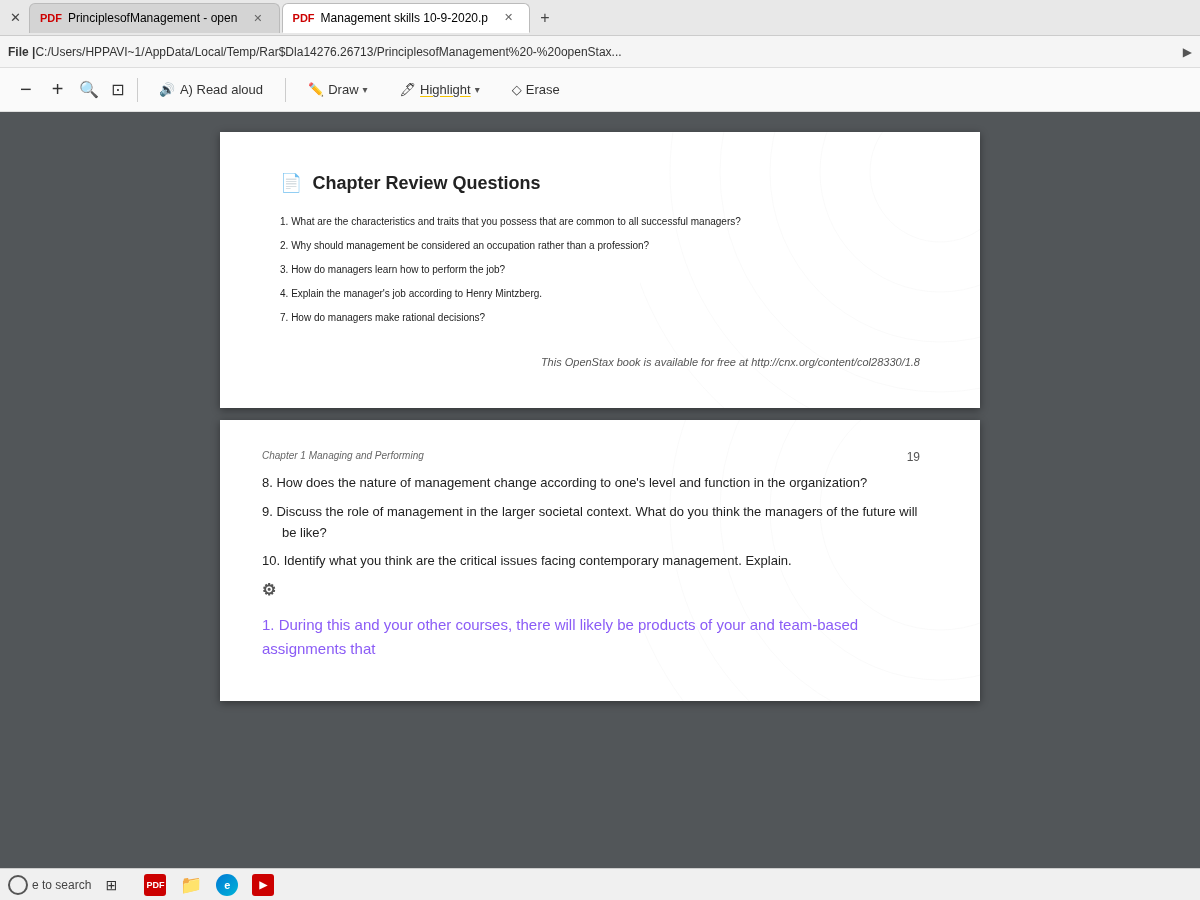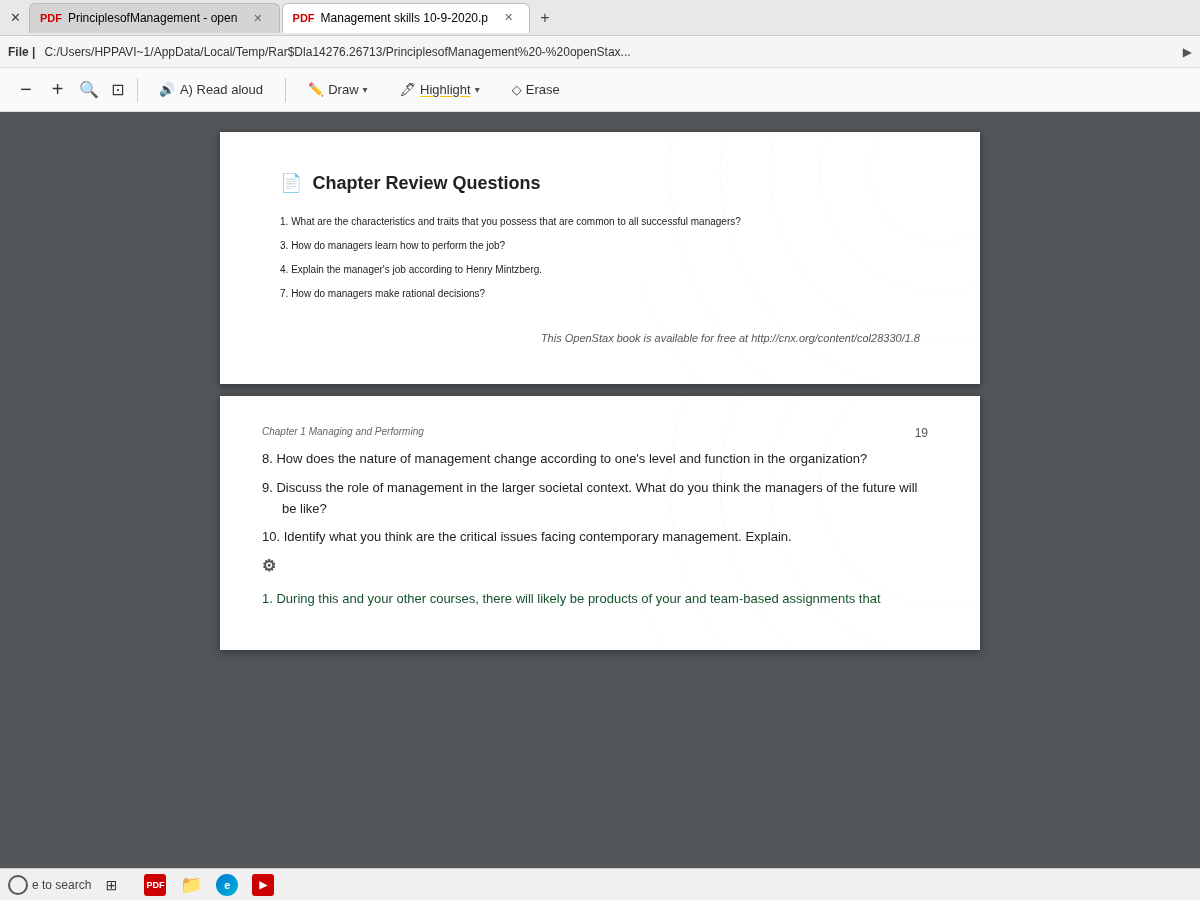--- a/index.html
+++ b/index.html
@@ -69,21 +69,21 @@
     
     .address-bar {
       display: flex;
       align-items: center;
       background: #f5f5f5;
       height: 32px;
       padding: 0 8px;
       border-bottom: 1px solid #ddd;
       font-size: 12px;
       color: #333;
-      gap: 9px;
+      gap: 0;
     }
     .address-text {
       font-size: 12px;
       color: #333;
       overflow: hidden;
       text-overflow: ellipsis;
       white-space: nowrap;
     }
     .address-label {
       font-weight: 600;
@@ -249,21 +249,21 @@
     }
     .page-header-small {
       font-size: 10px;
       color: #666;
       margin-bottom: 12px;
       font-style: italic;
     }
     .page-number {
       position: absolute;
       top: 30px;
-      right: 52px;
+      right: 60px;
       font-size: 12px;
       color: #555;
     }
     .section-icon {
       font-size: 16px;
       color: #555;
       margin-right: 8px;
     }
     .section-title {
       font-size: 16px;
@@ -435,20 +435,21 @@
       </svg>
     </div>
 
     <div class="chapter-header">
       <span class="chapter-icon">📄</span>
       <span class="chapter-title">Chapter Review Questions</span>
     </div>
 
     <ol class="review-list">
       <li><span class="item-num">1. </span><span>What are the characteristics and traits that you possess that are common to all successful managers?</span></li>
+      <li><span class="item-num">2. </span><span>Why should management be considered an occupation rather than a profession?</span></li>
       <li><span class="item-num">3. </span><span>How do managers learn how to perform the job?</span></li>
       <li><span class="item-num">4. </span><span>Explain the manager's job according to Henry Mintzberg.</span></li>
       <li><span class="item-num">7. </span><span>How do managers make rational decisions?</span></li>
     </ol>
 
     <p class="footer-note">This OpenStax book is available for free at http://cnx.org/content/col28330/1.8</p>
   </div>
 
   <div class="pdf-page-2">
     <div class="pdf-page-bg">
@@ -467,21 +468,21 @@
     <ol class="review-list" start="8">
       <li style="list-style:none; padding-left:20px; text-indent:-20px; font-size:13px; color:#222; margin-bottom:8px; line-height:1.6;"><span>8.  </span><span>How does the nature of management change according to one's level and function in the organization?</span></li>
       <li style="list-style:none; padding-left:20px; text-indent:-20px; font-size:13px; color:#222; margin-bottom:8px; line-height:1.6;"><span>9.  </span><span>Discuss the role of management in the larger societal context. What do you think the managers of the future will be like?</span></li>
       <li style="list-style:none; padding-left:20px; text-indent:-20px; font-size:13px; color:#222; margin-bottom:8px; line-height:1.6;"><span>10.  </span><span>Identify what you think are the critical issues facing contemporary management. Explain.</span></li>
     </ol>
 
     <div class="section-title">
       <span class="section-icon">⚙</span>
     </div>
 
-    <p style="font-size:13px; color:#14532d; line-height:1.6;">1.  During this and your other courses, there will likely be products of your and team-based assignments that</p>
+    <p style="font-size:15px; color:#8b5cf6; line-height:1.6;">1.  During this and your other courses, there will likely be products of your and team-based assignments that</p>
   </div>
 
 </div>
 
 <div class="taskbar">
   <div class="taskbar-search">
     <div class="taskbar-circle"></div>
     <span style="font-size:12px;color:#444;">e to search</span>
   </div>
   <div class="taskbar-icon-btn">⊞</div>

